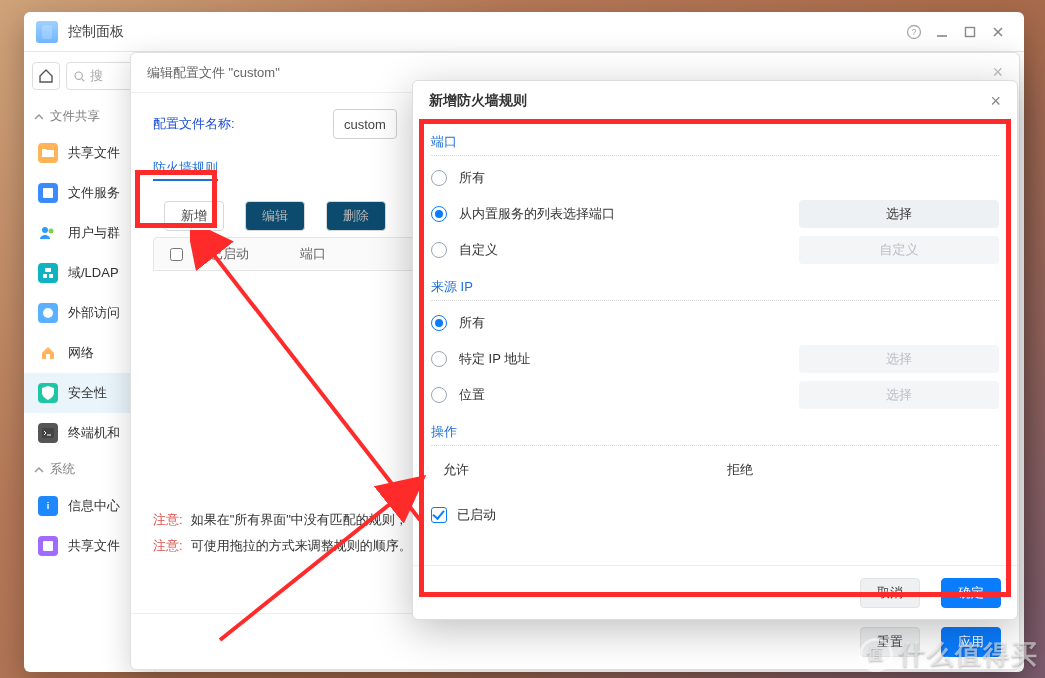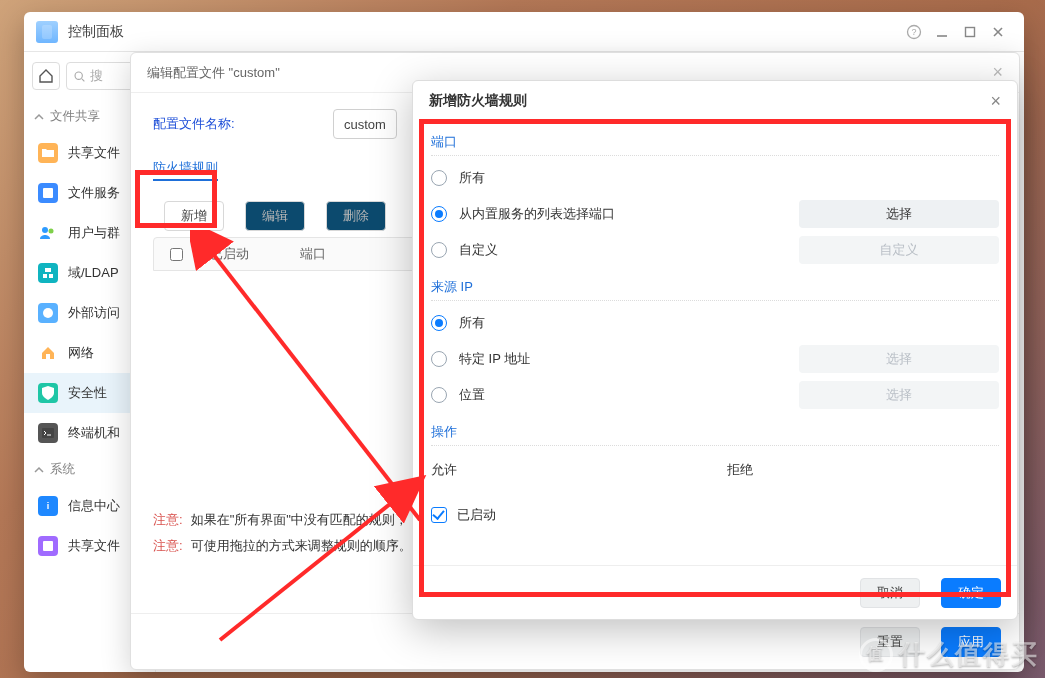--- a/index.html
+++ b/index.html
@@ -402,21 +402,21 @@
     <div class="opt-row">
       <div class="radio"></div>
       <div class="lbl">位置</div>
       <div class="rbtn inactive">选择</div>
     </div>
 
     <div class="sect-title">操作</div>
     <div class="action-row">
       <div class="col">
         <div class="radio checked"></div>
-        <div class="lbl" style="">允许</div>
+        <div class="lbl" style="margin-left:12px">允许</div>
       </div>
       <div class="col">
         <div class="radio"></div>
         <div class="lbl" style="margin-left:12px">拒绝</div>
       </div>
     </div>
 
     <div class="chk-row">
       <div class="chk"></div>
       <span>已启动</span>

